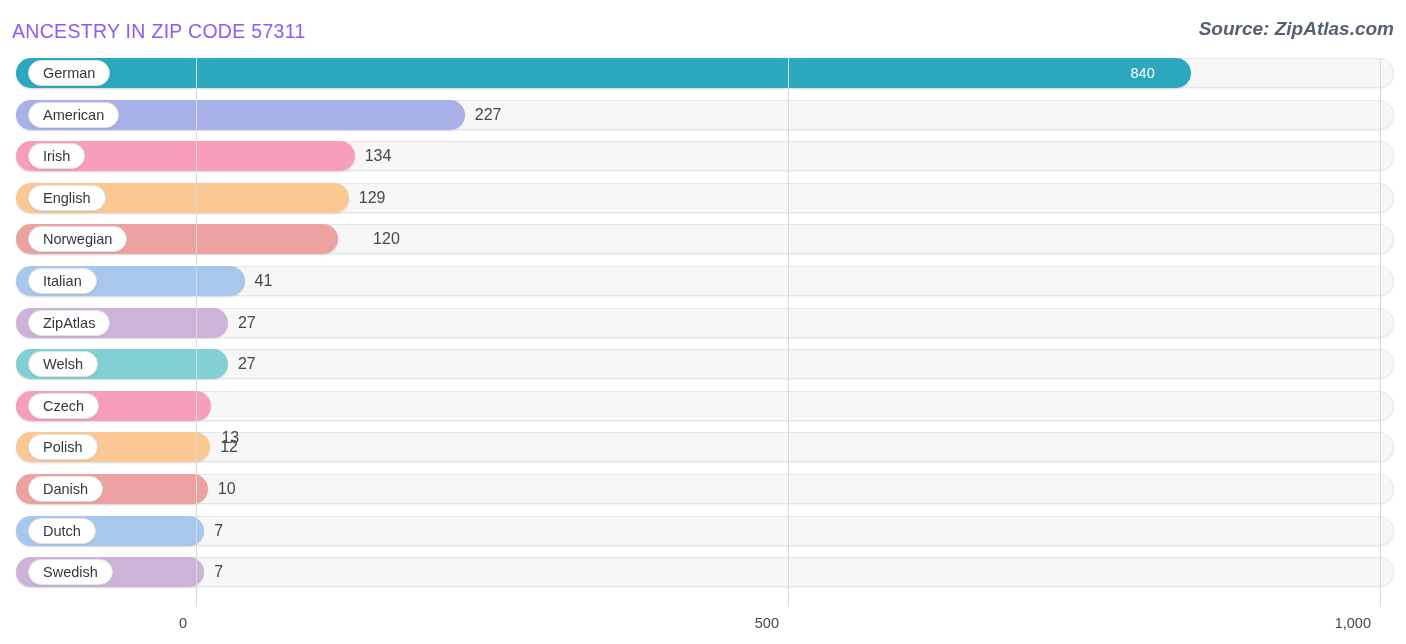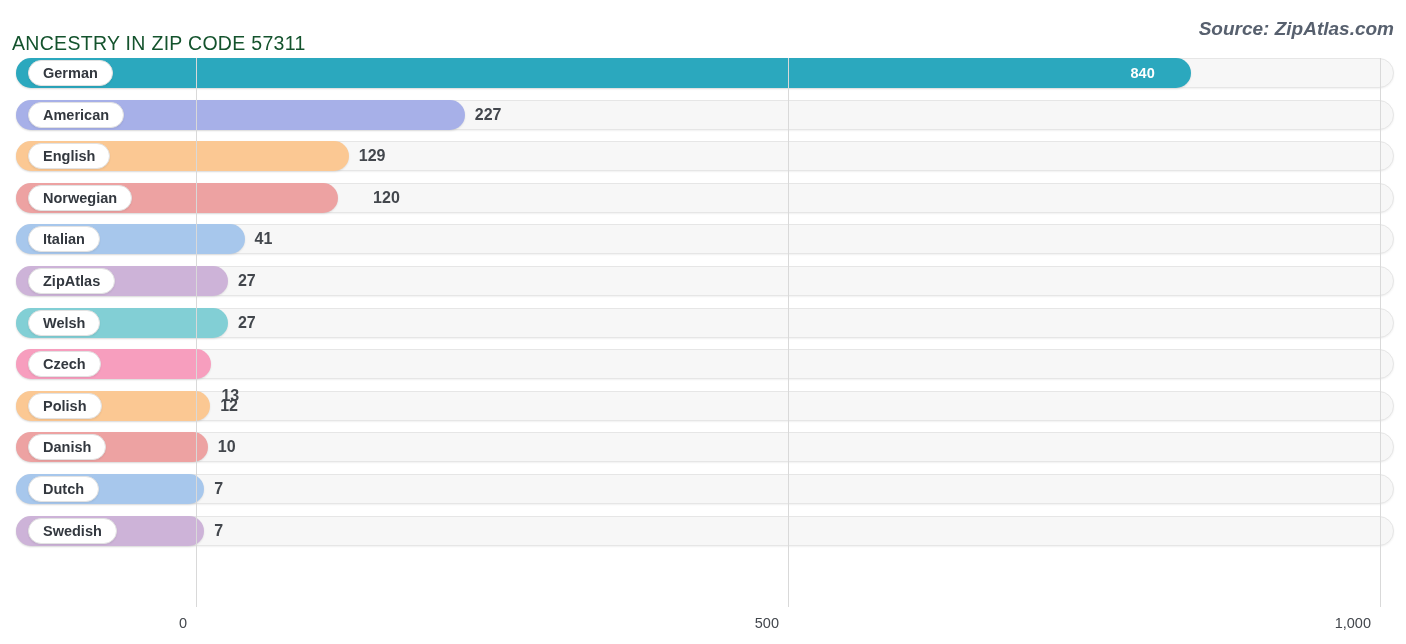--- a/index.html
+++ b/index.html
@@ -14,24 +14,24 @@
     position: relative;
     width: 1406px;
     height: 644px;
     background: #ffffff;
   }
 
   
   .chart-title {
     position: absolute;
     left: 12px;
-    top: 32px;
+    top: 20px;
     font-size: 19.5px;
     letter-spacing: 0.3px;
-    color: #14532d;
+    color: #8b5cf6;
     font-weight: 400;
     white-space: nowrap;
   }
   .chart-source {
     position: absolute;
     right: 12px;
     top: 18px;
     font-size: 19px;
     font-style: italic;
     font-weight: bold;
@@ -67,21 +67,20 @@
     position: absolute;
     left: 0; top: 0;
     width: 100%;
     z-index: 1;
   }
 
   .row {
     position: relative;
     height: 35px;
     margin-bottom: 6.6px;
-    font-weight: bold;
   }
 
   
   .track {
     position: absolute;
     left: 16px;
     top: 0;
     width: 1378px;
     height: 30px;
     border-radius: 15px;
@@ -180,20 +179,26 @@
           <div class="value-in" style="left: 1130.56px;">840</div>
         </div>
         <div class="row">
           <div class="track"></div>
           <div class="bar" style="width: 448.768px; background: rgb(167, 176, 232);"></div>
           <div class="label-pill">American</div>
           <div class="value-out" style="left: 474.768px;">227</div>
         </div>
         <div class="row">
           <div class="track"></div>
+          <div class="bar" style="width: 338.656px; background: rgb(247, 158, 190);"></div>
+          <div class="label-pill">Irish</div>
+          <div class="value-out" style="left: 364.656px;">134</div>
+        </div>
+        <div class="row">
+          <div class="track"></div>
           <div class="bar" style="width: 332.736px; background: rgb(251, 200, 147);"></div>
           <div class="label-pill">English</div>
           <div class="value-out" style="left: 358.736px;">129</div>
         </div>
         <div class="row">
           <div class="track"></div>
           <div class="bar" style="width: 322.08px; background: rgb(237, 162, 162);"></div>
           <div class="label-pill">Norwegian</div>
           <div class="value-out" style="left: 348.08px; margin-left: 25px;">120</div>
         </div>

